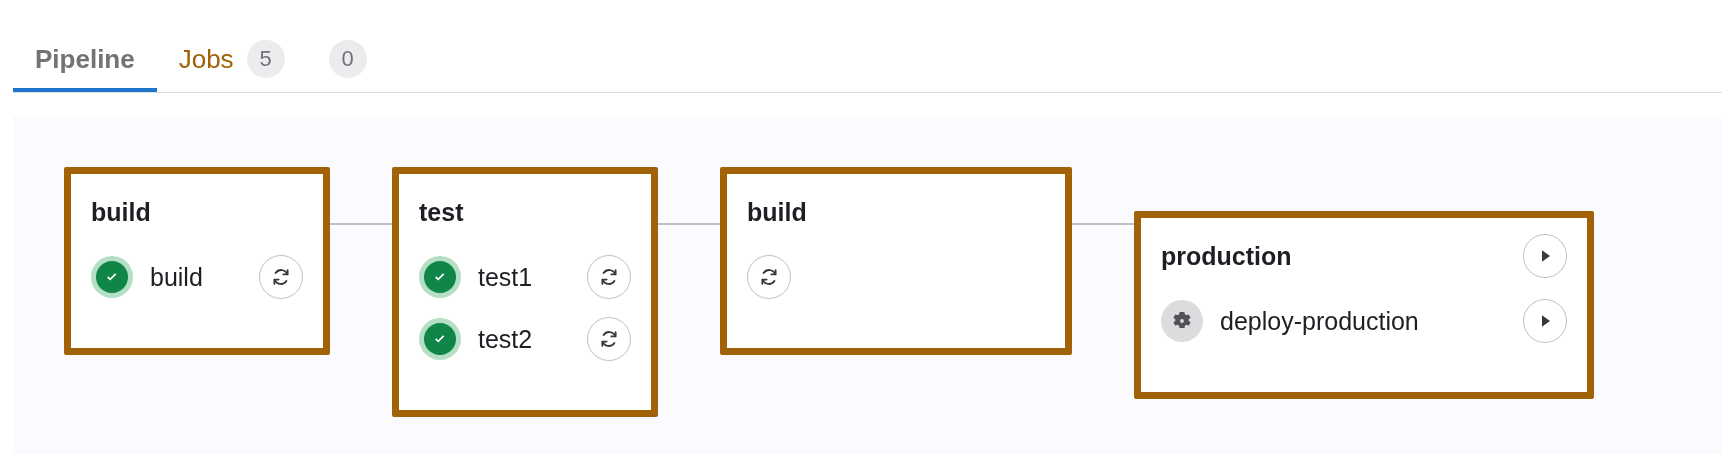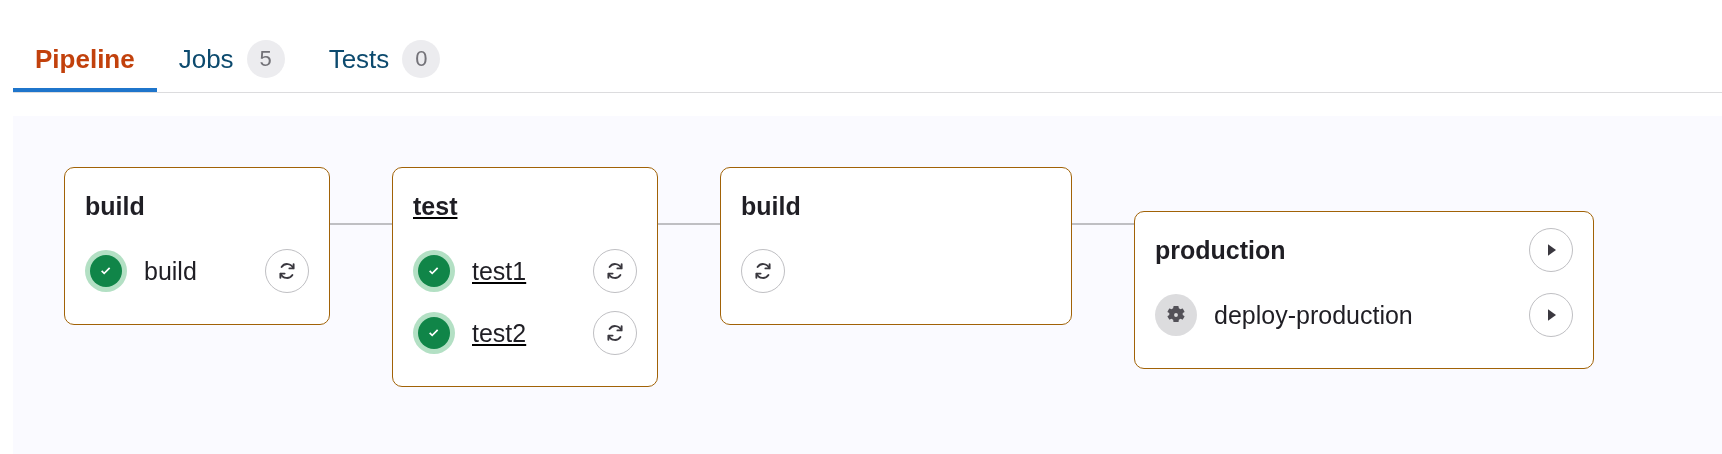--- a/index.html
+++ b/index.html
@@ -31,26 +31,26 @@
     position: relative;
     display: flex;
     align-items: center;
     gap: 13px;
     height: 92px;
     padding: 0 22px;
     cursor: pointer;
   }
   .tab-label {
     font-size: 26px;
-    color: #0c4a6e;
+    color: #a16207;
     line-height: 1;
     padding-top: 26px;
   }
   .tab.active .tab-label {
-    color: #c2410c;
+    color: #737373;
     font-weight: bold;
   }
   .tab.active::after {
     content: "";
     position: absolute;
     left: 0; right: 0; bottom: 0;
     height: 4px;
     background: #1f75cb;
     z-index: 2;
   }
@@ -98,27 +98,27 @@
   .connector {
     width: 62px;
     height: 2px;
     background: #bfbfc3;
     margin-top: 56px;
     flex: 0 0 auto;
   }
 
   .stage {
     background: #ffffff;
-    border: 1px solid #a16207;
-    border-radius: 10px;
-    padding: 18px 20px 22px 20px;
+    border: 7px solid #a16207;
+    border-radius: 2px;
+    padding: 18px 20px 40px 20px;
     min-width: 0;
   }
   .stage-build      { width: 266px; }
-  .stage-test       { width: 266px; text-decoration: underline; }
+  .stage-test       { width: 266px; }
   .stage-canary     { width: 352px; }
   .stage-production { width: 460px; margin-top: 44px; }
 
   .stage-header {
     display: flex;
     align-items: center;
     justify-content: space-between;
     height: 40px;
     margin-bottom: 14px;
   }
@@ -197,21 +197,20 @@
 
 <div class="tabbar">
   <div class="tab active">
     <span class="tab-label">Pipeline</span>
   </div>
   <div class="tab">
     <span class="tab-label">Jobs</span>
     <span class="tab-badge">5</span>
   </div>
   <div class="tab">
-    <span class="tab-label">Tests</span>
     <span class="tab-badge">0</span>
   </div>
 </div>
 
 <div class="canvas">
   <div class="graph">
 
     <div class="stage-wrap">
       <div class="stage stage-build">
         <div class="stage-header">

